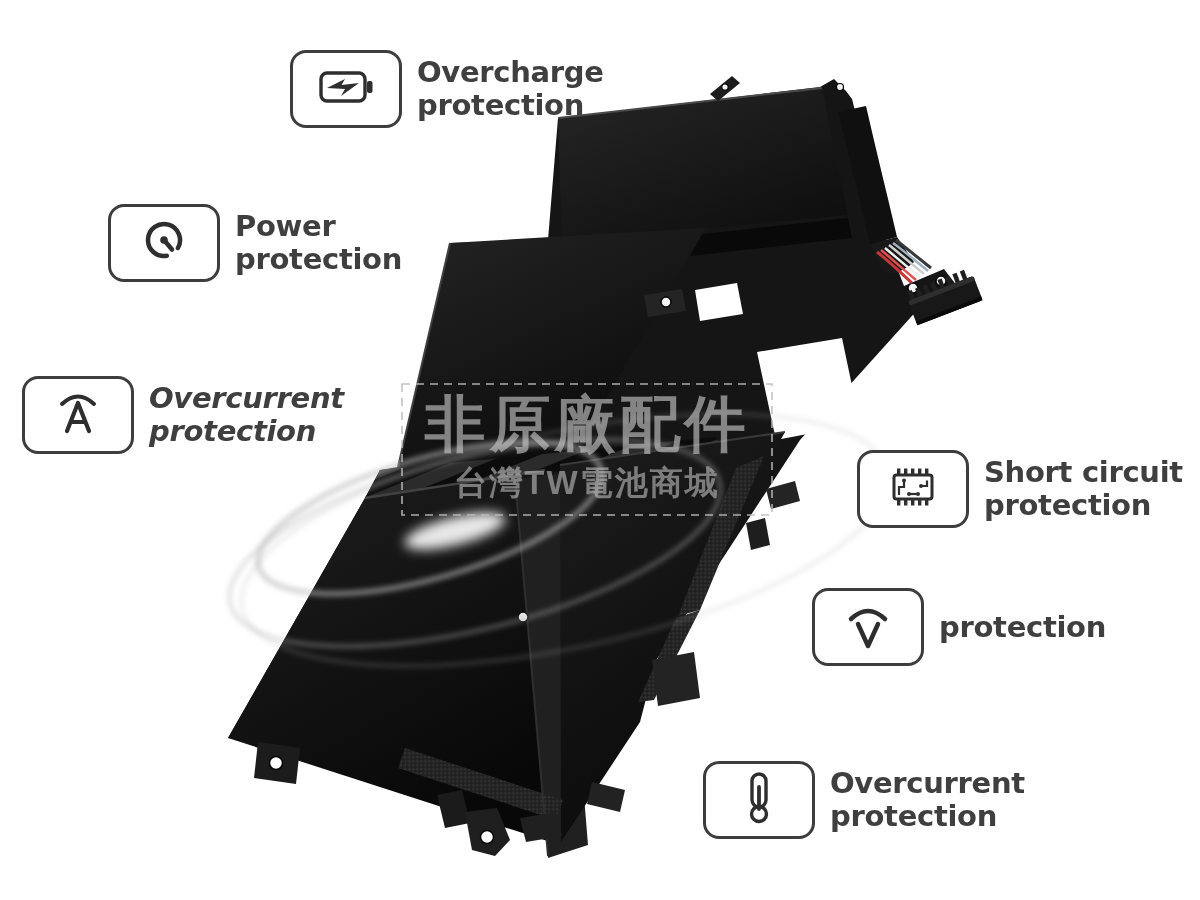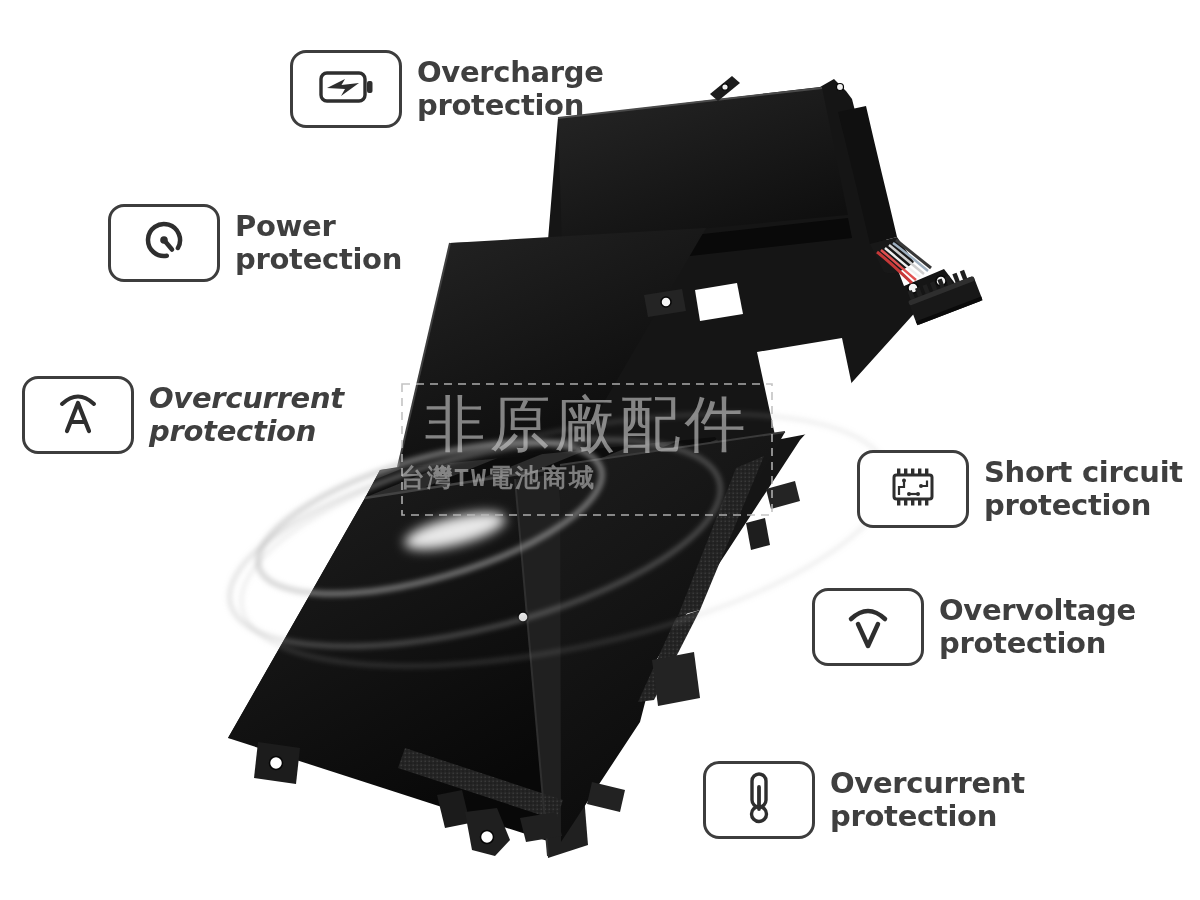--- a/index.html
+++ b/index.html
@@ -4,25 +4,25 @@
 <style>
   html,body{margin:0;padding:0;background:#fff;}
   .stage{position:relative;width:1200px;height:900px;background:#ffffff;overflow:hidden;
          font-family:"DejaVu Sans","Liberation Sans",sans-serif;}
   .batt-svg{position:absolute;left:0;top:0;}
   .feature{position:absolute;display:flex;align-items:center;gap:15px;}
   .icon-box{width:112px;height:78px;border:3px solid #3d3d3d;border-radius:16px;background:#fff;
             display:flex;align-items:center;justify-content:center;flex:0 0 auto;box-sizing:border-box;}
   .label{font-size:29px;font-weight:700;color:#3f3f3f;line-height:1.13;letter-spacing:-0.3px;white-space:nowrap;}
   .wm1{position:absolute;left:400px;top:384px;width:374px;text-align:center;
-       font-size:61px;font-weight:400;letter-spacing:4px;color:rgba(201,201,201,0.62);
+       font-size:61px;font-weight:700;letter-spacing:4px;color:rgba(201,201,201,0.62);
        font-family:"DejaVu Sans",sans-serif;pointer-events:none;}
-  .wm2{position:absolute;left:400px;top:461px;width:374px;
-       font-size:25px;font-weight:700;letter-spacing:2px;color:rgba(198,198,198,0.58);
-       font-family:Liberation Mono, monospace;pointer-events:none;}
+  .wm2{position:absolute;left:400px;top:461px;width:374px;text-align:center;
+       font-size:33px;font-weight:700;letter-spacing:2px;color:rgba(198,198,198,0.58);
+       font-family:Liberation Sans, sans-serif;pointer-events:none;}
 </style>
 </head>
 <body>
 
 <div class="stage">
 
   <svg class="batt-svg" width="1200" height="900" viewBox="0 0 1200 900">
     <defs>
       <linearGradient id="g1" x1="0" y1="0" x2="0.7" y2="1">
         <stop offset="0" stop-color="#262626"></stop>
@@ -233,21 +233,20 @@
   <div class="feature" style="left:812px;top:588px;">
     <div class="icon-box">
       <span>
         <svg width="56" height="56" viewBox="0 0 56 56" fill="none">
           <path d="M11 22 Q28 6 45 22" stroke="#2e2e2e" stroke-width="4.5" stroke-linecap="round"></path>
           <path d="M18 27 L28 49 L38 27" stroke="#2e2e2e" stroke-width="4.5" stroke-linecap="round" stroke-linejoin="round"></path>
         </svg>
       </span>
     </div>
     <div class="label">
-      <div>Overvoltage</div>
       <div>protection</div>
     </div>
   </div>
 
   <div class="feature" style="left:703px;top:761px;">
     <div class="icon-box">
       <span>
         <svg width="56" height="56" viewBox="0 0 56 56" fill="none">
           <rect x="21" y="4" width="14" height="33" rx="7" stroke="#2e2e2e" stroke-width="3.4"></rect>
           <circle cx="28" cy="44" r="7.5" stroke="#2e2e2e" stroke-width="3.4"></circle>

